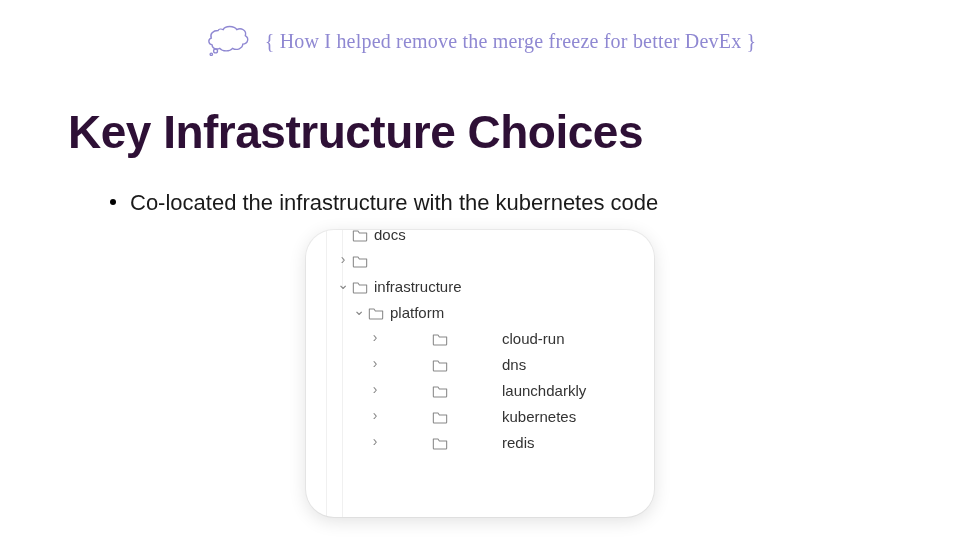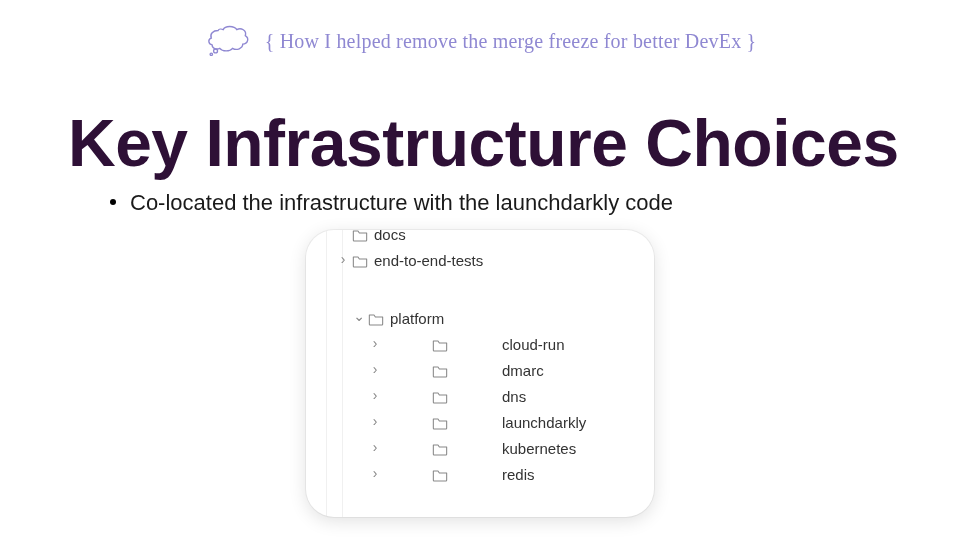--- a/index.html
+++ b/index.html
@@ -33,21 +33,21 @@
     height: 34px;
   }
   .header .header-text {
     vertical-align: middle;
     letter-spacing: 0.2px;
   }
   .title {
     position: absolute;
     top: 105px;
     left: 68px;
-    font-size: 66px;
+    font-size: 46px;
     font-weight: 900;
     color: #2e1036;
     letter-spacing: -0.5px;
   }
   .bullet-row {
     position: absolute;
     top: 190px;
     left: 110px;
     font-size: 22px;
     color: #1a1a1a;
@@ -102,21 +102,21 @@
     width: 16px;
     height: 16px;
     margin: 0 6px 0 2px;
     display: inline-flex;
     align-items: center;
     justify-content: center;
   }
   .folder-icon svg { width: 16px; height: 14px; }
   .label { color: #333; }
   .ind-1 { padding-left: 22px; }
-  .ind-2 { padding-left: 38px; margin-top: 32px; }
+  .ind-2 { padding-left: 38px; }
   .ind-3 { padding-left: 54px; gap: 48px; }
   .cutoff-top .label { position: relative; top: 0; }
   .cutoff-bottom .label { position: relative; top: 0; }
   .guide {
     position: absolute;
     top: 0;
     bottom: 0;
     width: 1px;
     background: rgba(0,0,0,0.06);
   }
@@ -133,21 +133,21 @@
         <circle cx="8" cy="38" r="1.4"></circle>
       </g>
     </svg>
   </span>
   <span class="header-text">{ How I helped remove the merge freeze for better DevEx }</span>
 </div>
 
 <div class="title">Key Infrastructure Choices</div>
 
 <div class="bullet-row">
-  <span class="dot"></span><span>Co-located the infrastructure with the launchdarkly code</span>
+  <span class="dot"></span><span>Co-located the infrastructure with the kubernetes code</span>
 </div>
 
 <div class="tree-panel">
   <div class="guide" style="left:20px"></div>
   <div class="guide" style="left:36px"></div>
   <div class="tree-inner" id="tree-inner">
       <div class="row ind-1 cutoff-top">
         <span class="chev "></span>
         <span class="folder-icon">
           <svg viewBox="0 0 24 20">
@@ -156,21 +156,29 @@
         </span>
         <span class="label">docs</span>
       </div>
       <div class="row ind-1">
         <span class="chev closed"></span>
         <span class="folder-icon">
           <svg viewBox="0 0 24 20">
             <path fill="none" stroke="#888" stroke-width="1.6" stroke-linejoin="round" d="M2 4 h7 l2 3 h11 v11 a1 1 0 0 1 -1 1 H3 a1 1 0 0 1 -1 -1 Z"></path>
           </svg>
         </span>
-        <span class="label">end-to-end-tests</span>
+      </div>
+      <div class="row ind-1">
+        <span class="chev open"></span>
+        <span class="folder-icon">
+          <svg viewBox="0 0 24 20">
+            <path fill="none" stroke="#888" stroke-width="1.6" stroke-linejoin="round" d="M2 4 h7 l2 3 h11 v11 a1 1 0 0 1 -1 1 H3 a1 1 0 0 1 -1 -1 Z"></path>
+          </svg>
+        </span>
+        <span class="label">infrastructure</span>
       </div>
       <div class="row ind-2">
         <span class="chev open"></span>
         <span class="folder-icon">
           <svg viewBox="0 0 24 20">
             <path fill="none" stroke="#888" stroke-width="1.6" stroke-linejoin="round" d="M2 4 h7 l2 3 h11 v11 a1 1 0 0 1 -1 1 H3 a1 1 0 0 1 -1 -1 Z"></path>
           </svg>
         </span>
         <span class="label">platform</span>
       </div>
@@ -183,29 +191,20 @@
         </span>
         <span class="label">cloud-run</span>
       </div>
       <div class="row ind-3">
         <span class="chev closed"></span>
         <span class="folder-icon">
           <svg viewBox="0 0 24 20">
             <path fill="none" stroke="#888" stroke-width="1.6" stroke-linejoin="round" d="M2 4 h7 l2 3 h11 v11 a1 1 0 0 1 -1 1 H3 a1 1 0 0 1 -1 -1 Z"></path>
           </svg>
         </span>
-        <span class="label">dmarc</span>
-      </div>
-      <div class="row ind-3">
-        <span class="chev closed"></span>
-        <span class="folder-icon">
-          <svg viewBox="0 0 24 20">
-            <path fill="none" stroke="#888" stroke-width="1.6" stroke-linejoin="round" d="M2 4 h7 l2 3 h11 v11 a1 1 0 0 1 -1 1 H3 a1 1 0 0 1 -1 -1 Z"></path>
-          </svg>
-        </span>
         <span class="label">dns</span>
       </div>
       <div class="row ind-3">
         <span class="chev closed"></span>
         <span class="folder-icon">
           <svg viewBox="0 0 24 20">
             <path fill="none" stroke="#888" stroke-width="1.6" stroke-linejoin="round" d="M2 4 h7 l2 3 h11 v11 a1 1 0 0 1 -1 1 H3 a1 1 0 0 1 -1 -1 Z"></path>
           </svg>
         </span>
         <span class="label">launchdarkly</span>

